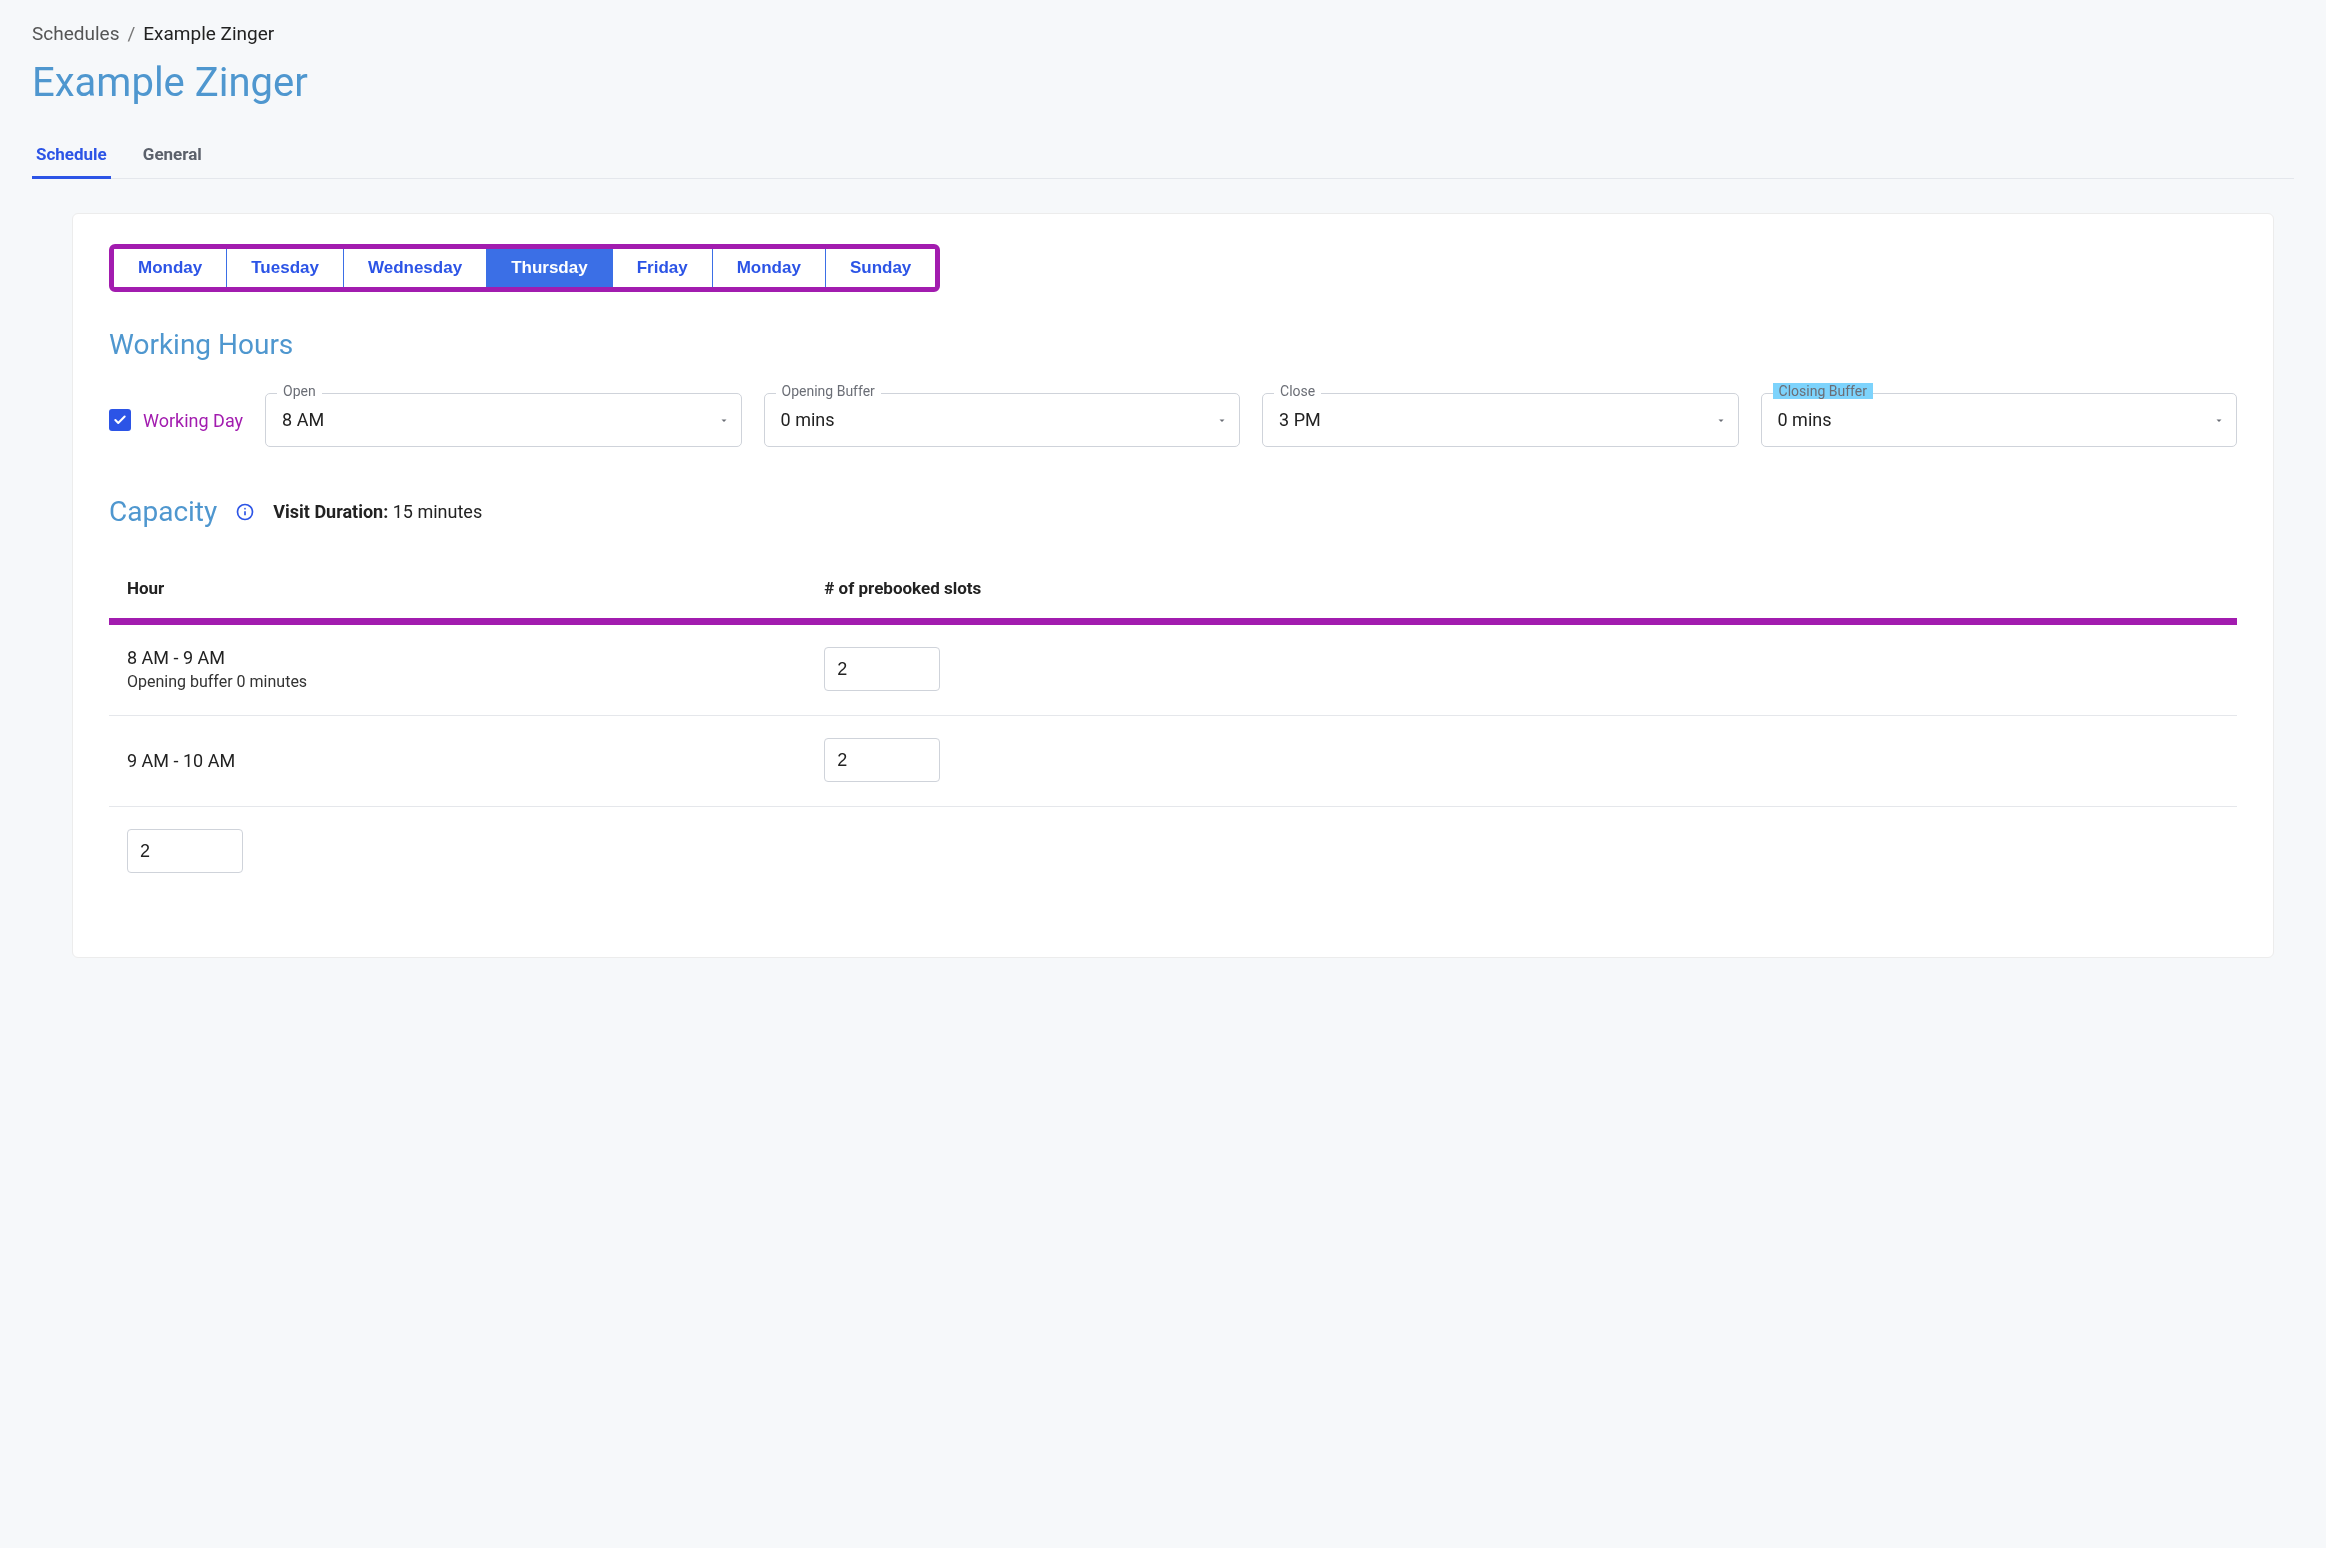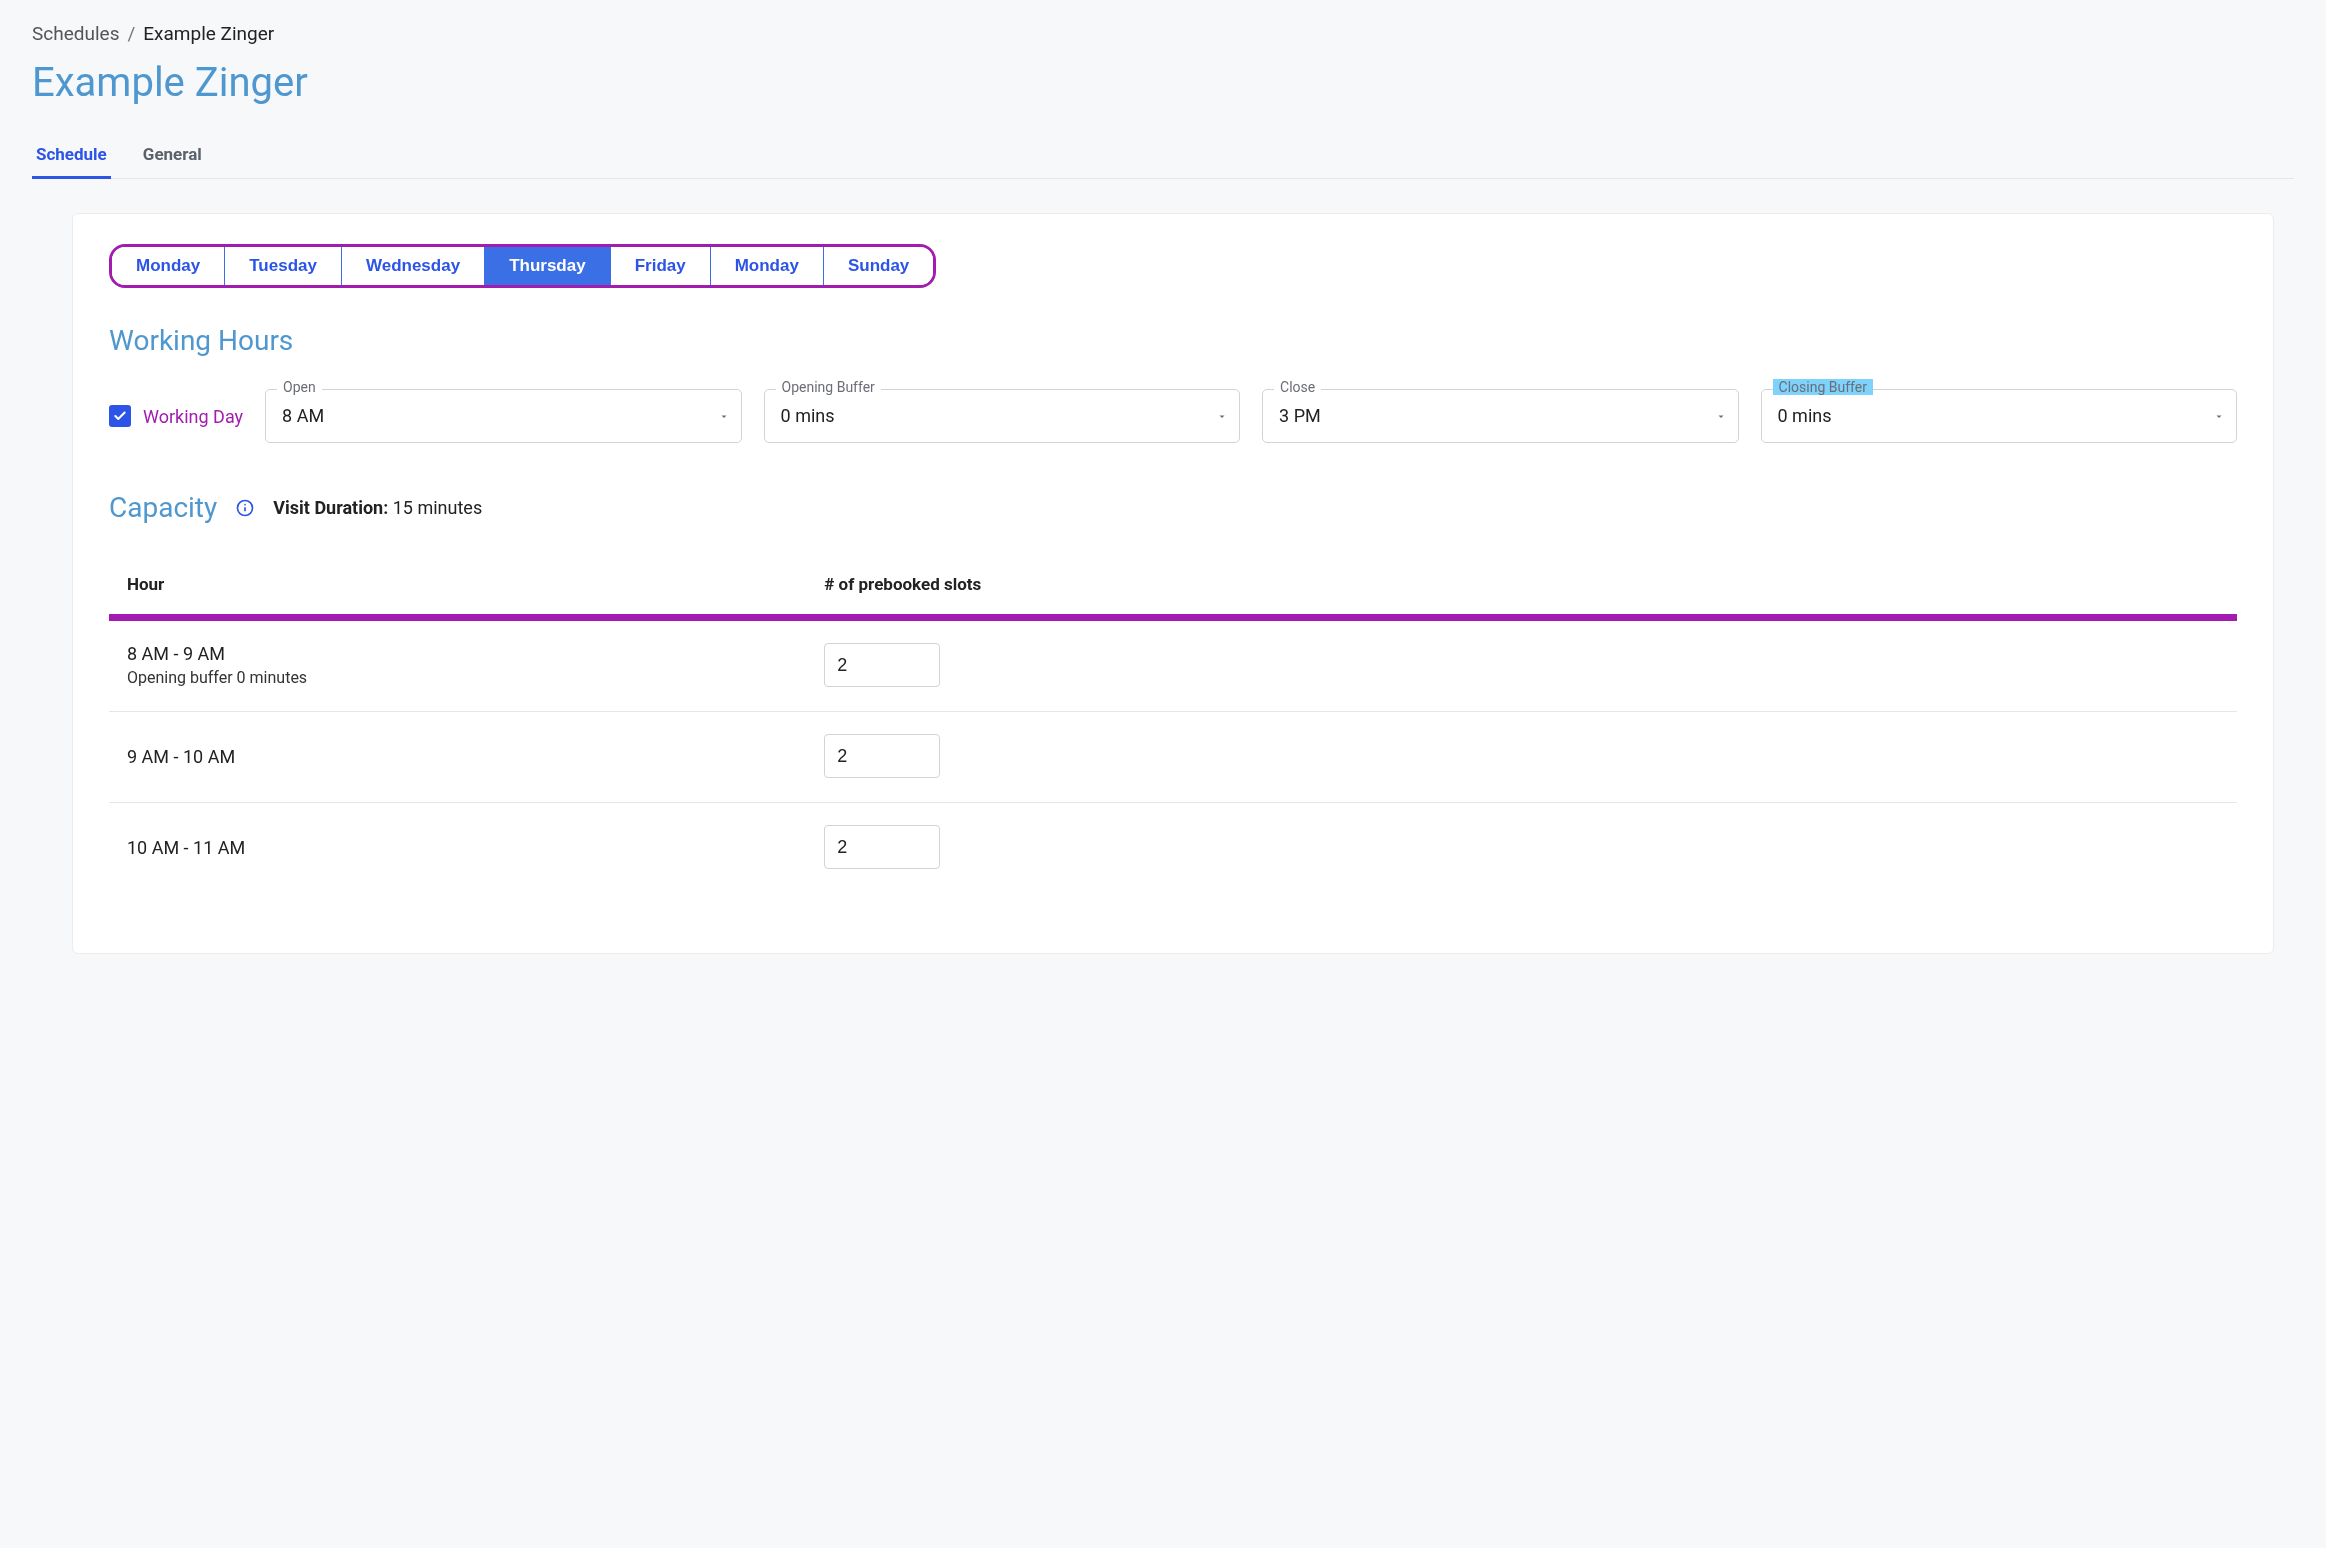--- a/index.html
+++ b/index.html
@@ -55,22 +55,22 @@
     margin-top: 34px;
     margin-left: 40px;
     margin-right: 20px;
     background: #ffffff;
     border: 1px solid #ececec;
     border-radius: 6px;
     padding: 30px 36px 60px 36px;
   }
   .day-tabs {
     display: inline-flex;
-    border: 3px solid #a21caf;
-    border-radius: 16px;
+    border: 5px solid #a21caf;
+    border-radius: 6px;
     overflow: hidden;
   }
   .day-tab {
     padding: 9px 24px;
     font-size: 17px;
     font-weight: 700;
     color: #2c54e6;
     background: #fff;
     border: none;
     border-right: 1px solid #3b6fe6;
@@ -318,23 +318,20 @@
       <div class="cap-row">
         <div class="hr-cell">
           <div>9 AM - 10 AM</div>
         </div>
         <div>
           <input class="num-input" type="text" value="2" style="">
         </div>
       </div>
 
       <div class="cap-row" style="border-bottom:none;">
-        <div class="hr-cell">
-          <div>10 AM - 11 AM</div>
-        </div>
         <div>
           <input class="num-input" type="text" value="2" style="">
         </div>
       </div>
     </div>
 
   </div>
 </div>
 
 </body></html>

